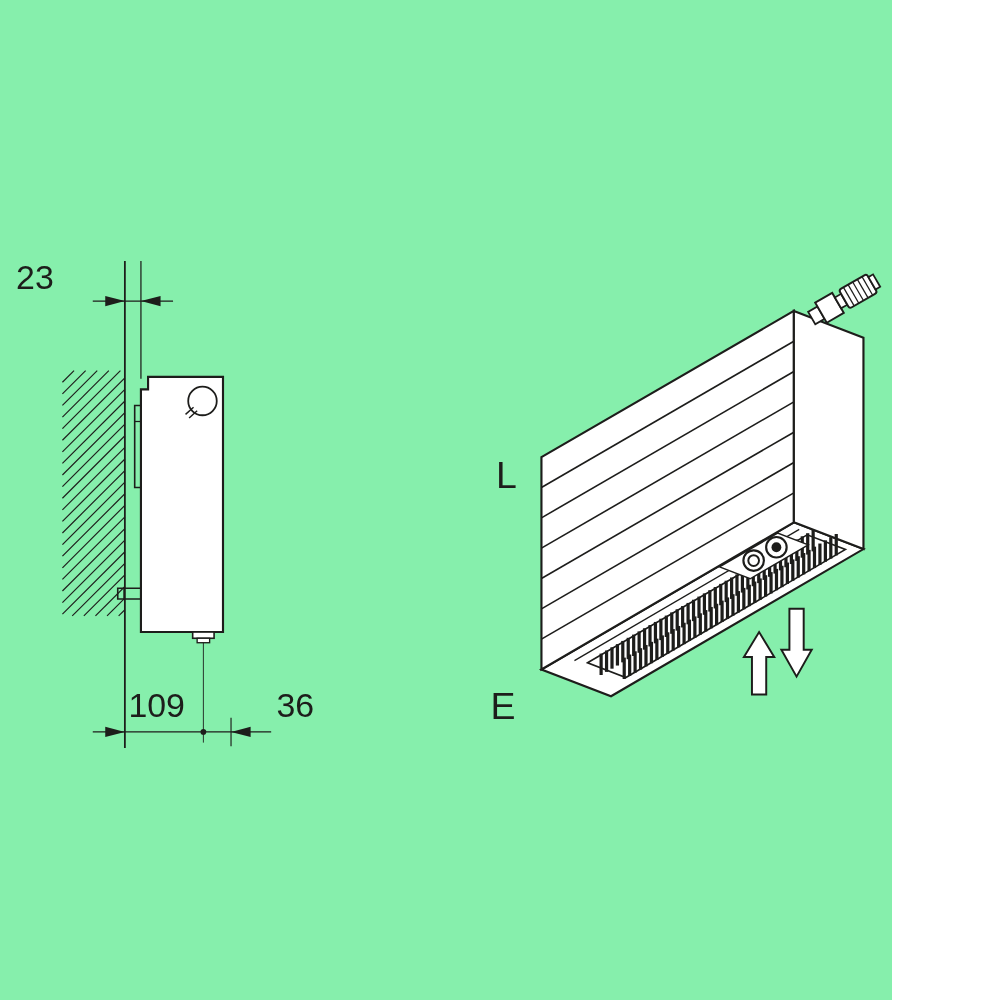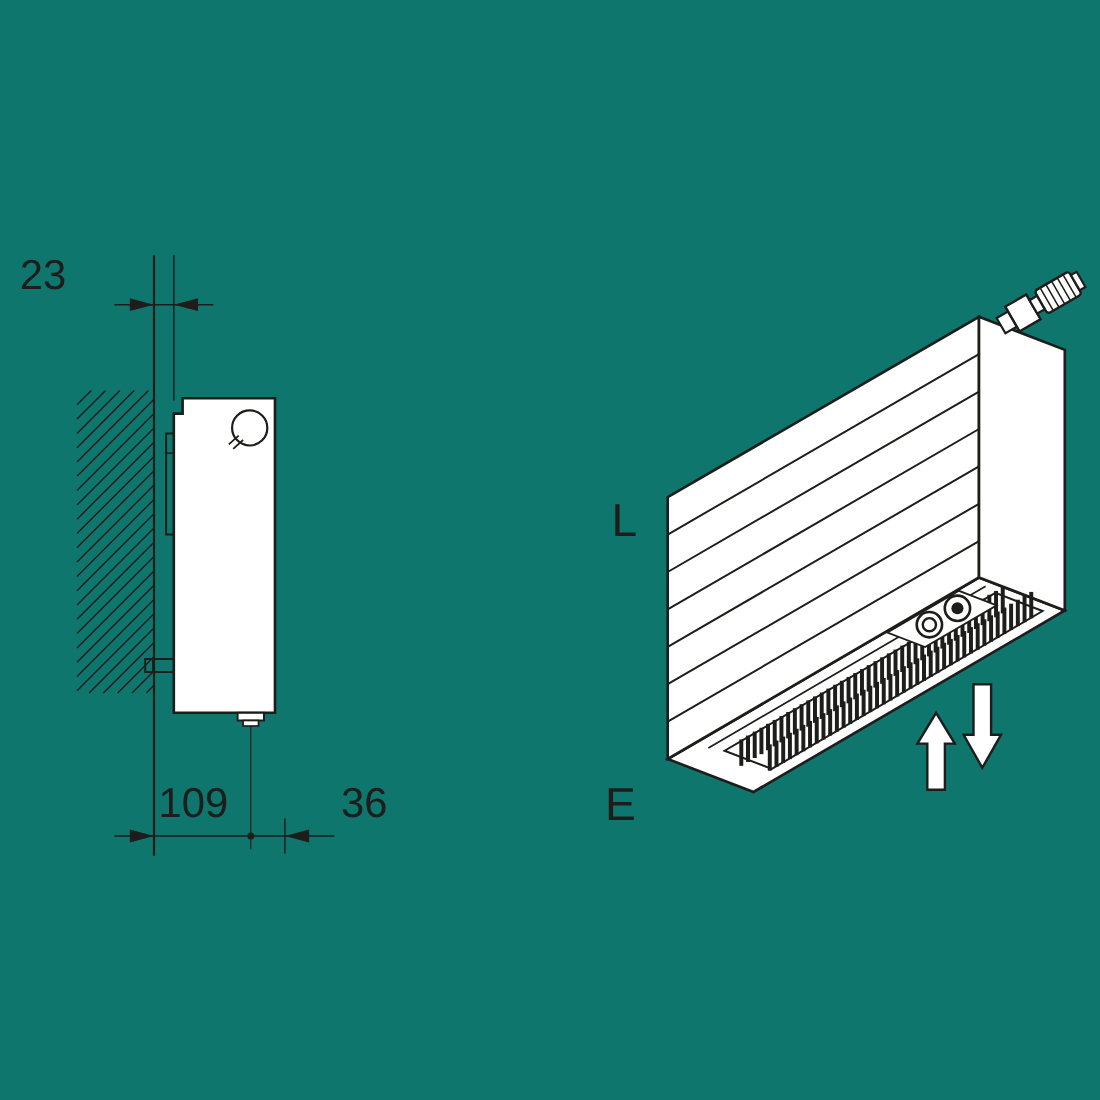--- a/index.html
+++ b/index.html
@@ -1,16 +1,16 @@
 <!DOCTYPE html>
 <html><head>
 <meta charset="utf-8">
 <style>
   html,body{margin:0;padding:0;background:#ffffff;}
-  .stage{width:1000px;height:1000px;background:#0f766e;position:relative;overflow:hidden;}
+  .stage{width:892px;height:1000px;background:#86efac;position:relative;overflow:hidden;}
   svg{display:block;width:100%;height:100%;}
   svg text{font-family:"Liberation Sans","DejaVu Sans",sans-serif;fill:currentColor;}
   .dim-text{font-size:38px;}
   .big-label{font-size:42px;}
   .outline{fill:#ffffff;stroke:currentColor;stroke-width:2.4;stroke-linejoin:miter;}
   .thin{fill:none;stroke:currentColor;stroke-width:1.5;}
   .med{fill:none;stroke:currentColor;stroke-width:1.8;}
   .arrowhead{fill:currentColor;stroke:none;}
 </style>
 </head>

